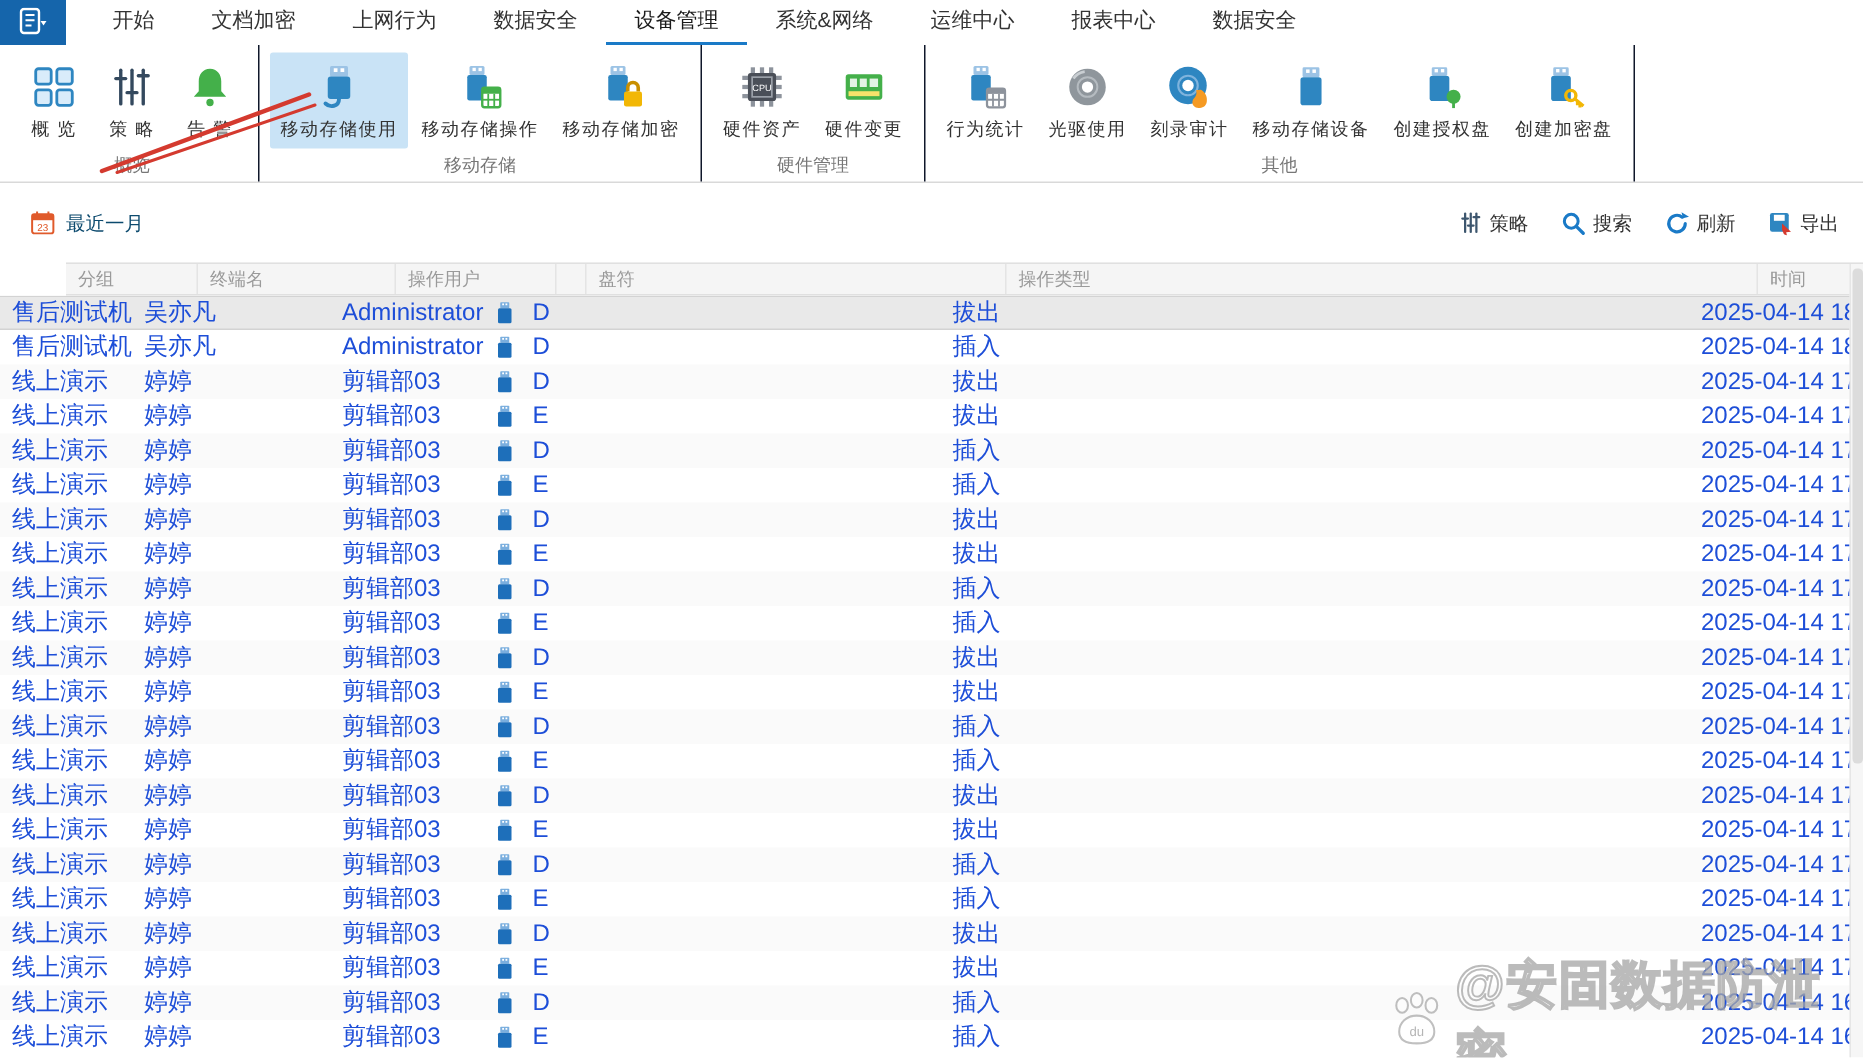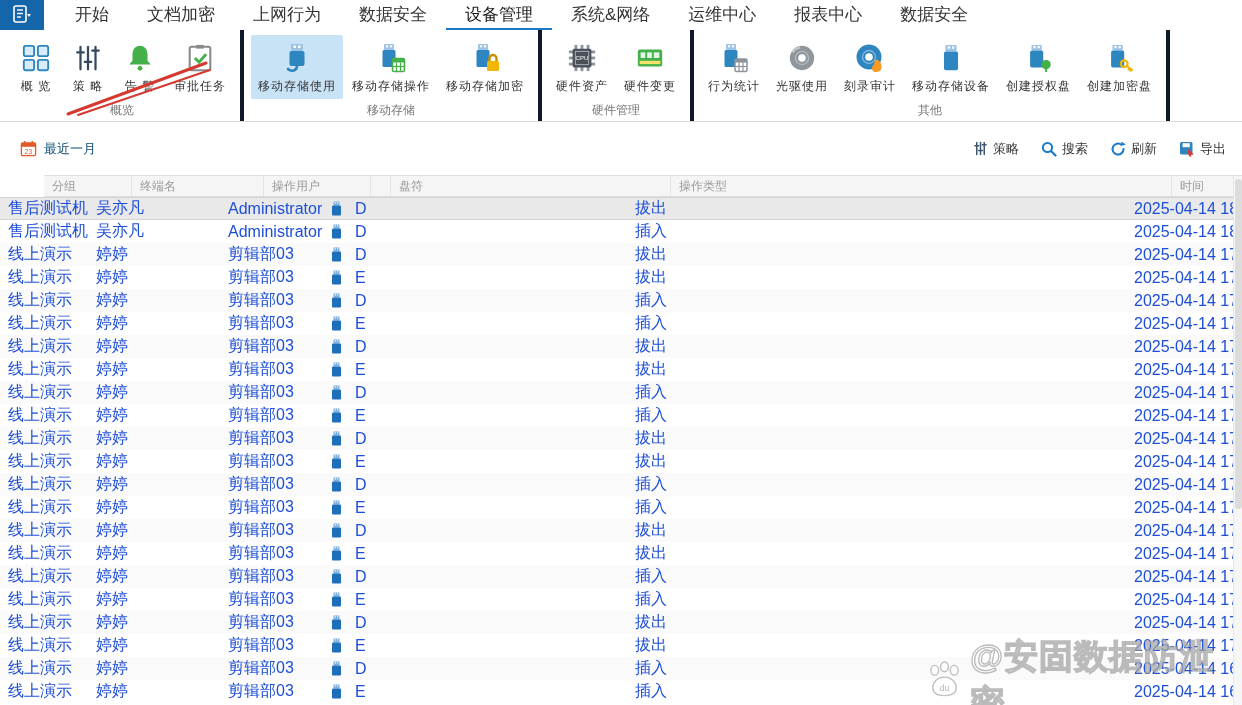--- a/index.html
+++ b/index.html
@@ -3,26 +3,26 @@
 <meta charset="utf-8">
 <style>
   * { margin:0; padding:0; box-sizing:border-box; }
   body { font-family:"Liberation Sans","DejaVu Sans",sans-serif; background:#fff; }
   .app { position:relative; width:1242px; height:705px; background:#fff; overflow:hidden; }
 
   
   .menubar { display:flex; align-items:stretch; height:30px; background:#fff; }
   .logo-btn { width:44px; height:30px; background:#1565ab; display:flex; align-items:center; justify-content:center; cursor:pointer; }
   .menu-items { display:flex; align-items:stretch; margin-left:12px; }
-  .menu-item { display:flex; align-items:center; padding:0 19px; font-size:17px; color:#333; cursor:pointer; border-bottom:2px solid transparent; }
+  .menu-item { display:flex; align-items:center; padding:0 19px; font-size:14px; color:#333; cursor:pointer; border-bottom:2px solid transparent; }
   .menu-item.active { color:#1b1b1b; border-bottom:2px solid #1a7ac7; }
 
   
   .ribbon { display:flex; height:92px; background:#fff; border-bottom:1px solid #d9d9d9; padding-left:4px; }
-  .rgroup { display:flex; flex-direction:column; border-right:4px solid #0f172a; padding:0 6px; }
+  .rgroup { display:flex; flex-direction:column; border-right:1px solid #0f172a; padding:0 6px; }
   .rbuttons { display:flex; flex:1; align-items:flex-start; padding-top:5px; }
   .rbtn { display:flex; flex-direction:column; align-items:center; gap:2px; padding:5px 7px 4px; margin:0 1px; font-size:12px; color:#333; cursor:pointer; border-radius:2px; white-space:nowrap; }
   .rbtn.active { background:#c9e3f6; }
   .ricon { width:36px; height:36px; display:flex; align-items:center; justify-content:center; }
   .rbtn-label { letter-spacing:1px; }
   .rgroup-label { text-align:center; font-size:12px; color:#777; padding:3px 0 6px; }
 
   .red-strike { position:absolute; left:64px; top:56px; width:150px; height:62px; pointer-events:none; z-index:5; }
 
   
@@ -113,30 +113,20 @@
           <span class="rbtn-label">策 略</span>
         </div>
         <div class="rbtn">
           <span class="ricon">
             <svg width="30" height="30" viewBox="0 0 32 32">
               <path d="M16 3 c-5 0 -8 4 -8 9 v7 l-3.5 4 h23 L24 19 v-7 c0 -5 -3 -9 -8 -9 z" fill="#44b04a"></path>
               <circle cx="16" cy="27" r="2.6" fill="#44b04a"></circle>
             </svg>
             </span>
           <span class="rbtn-label">告 警</span>
-        </div>
-        <div class="rbtn">
-          <span class="ricon">
-            <svg width="30" height="30" viewBox="0 0 32 32">
-              <rect x="5" y="4" width="22" height="25" rx="2" fill="#fff" stroke="#8a8a8a" stroke-width="2.2"></rect>
-              <rect x="12" y="2" width="8" height="4" fill="#8a8a8a"></rect>
-              <path d="M10.5 16 l4.5 4.5 l7.5 -8.5" fill="none" stroke="#44b04a" stroke-width="3"></path>
-            </svg>
-            </span>
-          <span class="rbtn-label">审批任务</span>
         </div>
       </div>
       <div class="rgroup-label">概览</div>
     </div>
 
     <div class="rgroup">
       <div class="rbuttons">
         <div class="rbtn active">
           <span class="ricon">
             <svg width="32" height="32" viewBox="0 0 32 32">

